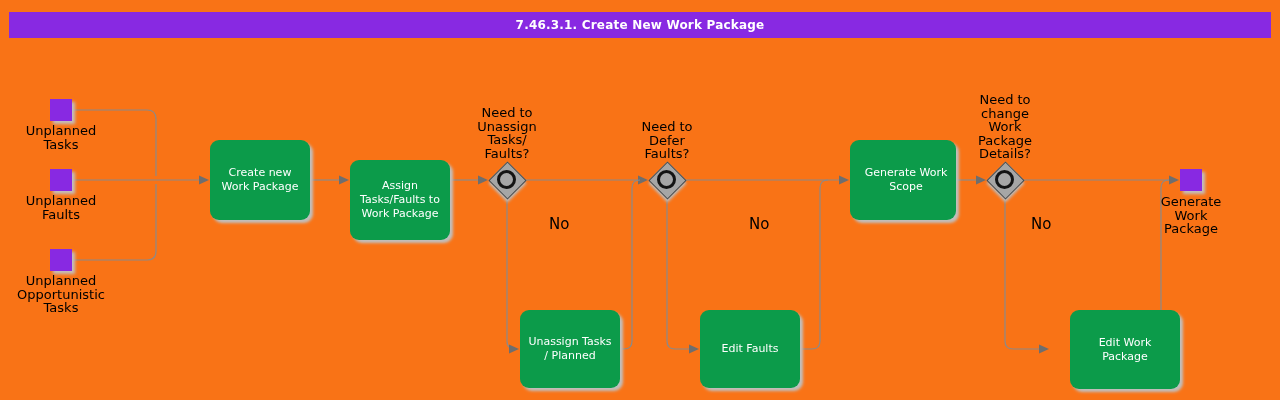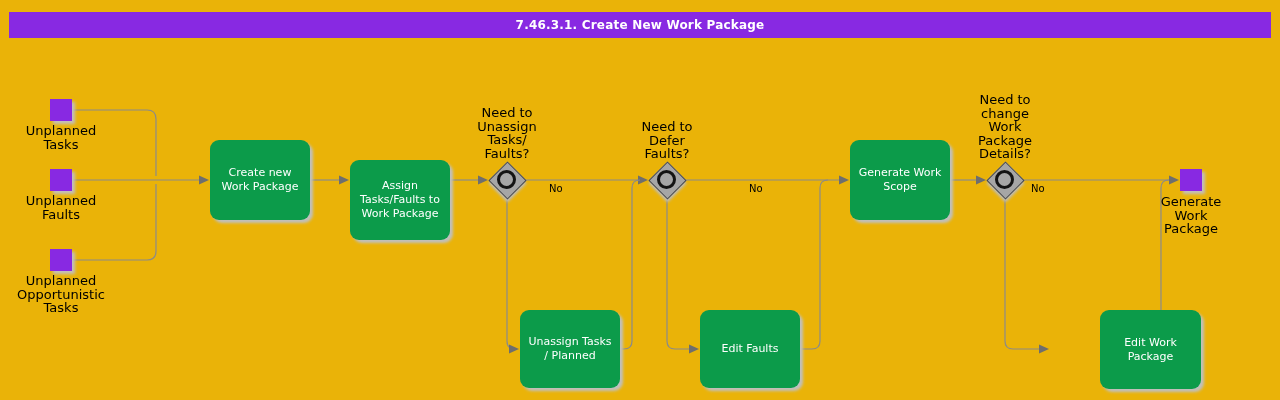--- a/index.html
+++ b/index.html
@@ -1,17 +1,17 @@
 <!DOCTYPE html>
 <html><head>
 <meta charset="utf-8">
 <style>
   html,body{margin:0;padding:0;background:#ffffff;}
   .canvas{
-    position:relative;width:1280px;height:400px;background:#eab308;overflow:hidden;
+    position:relative;width:1280px;height:400px;background:#f97316;overflow:hidden;
     font-family:"DejaVu Sans","Liberation Sans",sans-serif;color:#000;
   }
   .title-bar{
     position:absolute;left:9px;top:12px;width:1262px;height:26px;
     background:#8829E2;display:flex;align-items:center;justify-content:center;
   }
   .title-bar span{color:#ffffff;font-size:12px;font-weight:bold;letter-spacing:.2px;}
   .connectors{position:absolute;left:0;top:0;width:1280px;height:400px;}
   .start-node{
     position:absolute;width:22px;height:22px;background:#8829E2;
@@ -20,21 +20,21 @@
   .proc{
     position:absolute;background:#0C9B4A;border-radius:9px;
     color:#ffffff;font-size:11px;line-height:14px;text-align:center;
     display:flex;align-items:center;justify-content:center;
     white-space:pre-line;box-shadow:3px 3px 3px #c0c0c0;
   }
   .node-label{
     position:absolute;font-size:13px;line-height:13.5px;text-align:center;
     white-space:pre-line;color:#000;
   }
-  .no-label{position:absolute;font-size:10px;color:#000;}
+  .no-label{position:absolute;font-size:15px;color:#000;margin-top:32px;}
   .diamond{position:absolute;width:40px;height:40px;}
   .diamond .shape{
     position:absolute;left:7px;top:7px;width:25px;height:25px;
     transform:rotate(45deg);background:#A6A6A6;border:1px solid #4a4a4a;
     box-shadow:2px 2px 3px #bdbdbd;
   }
   .diamond .ring{
     position:absolute;left:10px;top:10px;width:19px;height:19px;border-radius:50%;
     border:3.5px solid #141414;box-sizing:border-box;
   }
@@ -103,23 +103,23 @@
 Tasks</div>
 
   <div class="proc" style="left:210px;top:140px;width:100px;height:80px;">Create new
 Work Package</div>
   <div class="proc" style="left:350px;top:140px;width:100px;height:80px;margin-top:20px;">Assign
 Tasks/Faults to
 Work Package</div>
   <div class="proc" style="left:520px;top:310px;width:100px;height:78px;">Unassign Tasks
 / Planned</div>
   <div class="proc" style="left:700px;top:310px;width:100px;height:78px;">Edit Faults</div>
-  <div class="proc" style="left:850px;top:140px;width:100px;height:80px;">Generate Work
+  <div class="proc" style="left:850px;top:140px;width:100px;height:80px;padding-left:6px;">Generate Work
 Scope</div>
-  <div class="proc" style="left:1100px;top:310px;width:101px;height:79px;">Edit Work
+  <div class="proc" style="left:1070px;top:310px;width:110px;height:79px;">Edit Work
 Package</div>
 
   <div class="diamond" style="left:487px;top:160px;">
     <div class="shape"></div>
     <div class="ring"></div>
   </div>
   <div class="node-label" style="left:457px;top:106px;width:100px;">Need to
 Unassign
 Tasks/
 Faults?</div>

